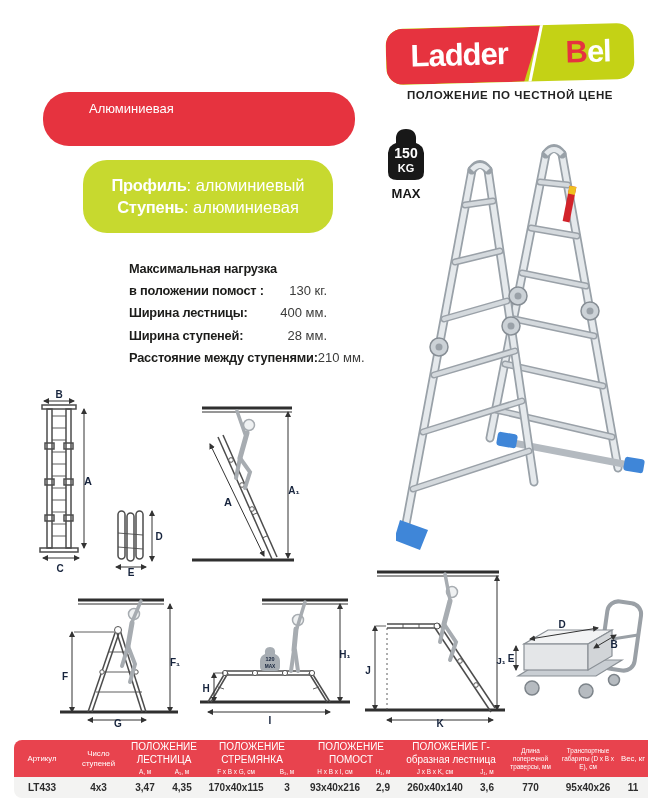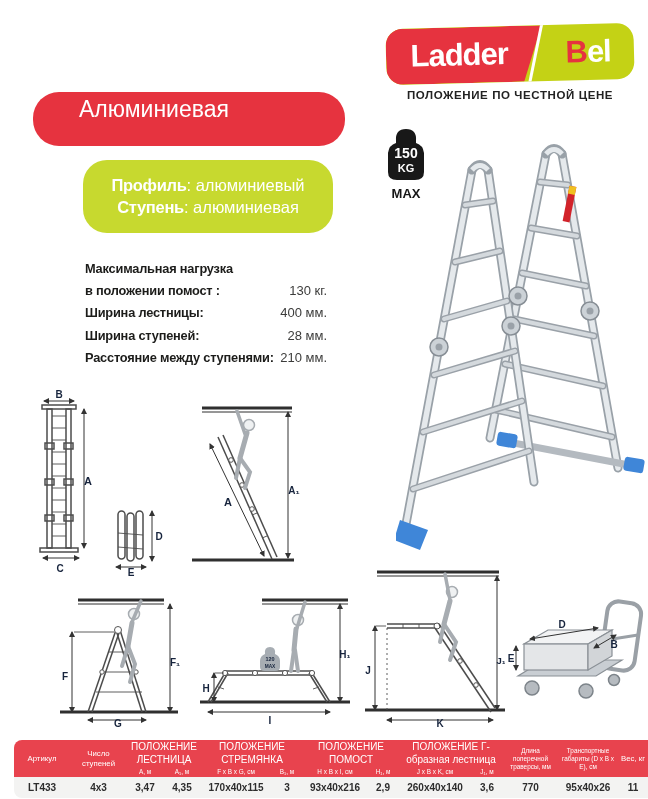--- a/index.html
+++ b/index.html
@@ -14,34 +14,34 @@
     clip-path:polygon(0 0,100% 0,88% 100%,0 100%);display:flex;align-items:center;justify-content:center;}
   .logo-sep{position:absolute;left:59.5%;top:-6px;width:3px;height:70px;background:#fff;transform:rotate(13deg);}
   .logo-left span{color:#fff;font-size:31px;font-weight:bold;letter-spacing:-1px;padding-right:10px;}
   .logo-right{position:absolute;right:0;top:0;bottom:0;width:37%;display:flex;align-items:center;justify-content:center;
     font-size:31px;font-weight:bold;letter-spacing:-1px;}
   .logo-right .b{color:#e6333f;}
   .logo-right .el{color:#fff;}
   .tagline{margin-top:7px;text-align:center;font-size:11.5px;font-weight:bold;letter-spacing:.6px;color:#222;}
 
   
-  .banner-red{left:33px;top:92px;width:312px;height:54px;background:#e6333f;border-radius:26px;
-    color:#fff;font-size:23px;line-height:24px;padding:5px 0 0 46px;box-sizing:border-box;}
+  .banner-red{left:43px;top:92px;width:312px;height:54px;background:#e6333f;border-radius:26px;
+    color:#fff;font-size:13px;line-height:24px;padding:5px 0 0 46px;box-sizing:border-box;}
   .banner-green{left:83px;top:160px;width:250px;height:73px;background:#c7d92f;border-radius:24px;
     color:#fff;font-size:16.5px;display:flex;flex-direction:column;justify-content:center;align-items:center;gap:3px;}
   .banner-green .lbl{font-weight:bold;letter-spacing:-.3px;}
 
   
   .badge150{left:379px;top:126px;width:54px;height:80px;}
   .badge150 text{font-family:"Liberation Sans",sans-serif;font-weight:bold;text-anchor:middle;}
 
   
   .specs{left:85px;top:257px;width:242px;font-size:12.8px;}
   .spec-row{display:flex;height:22.4px;align-items:center;}
-  .spec-row .lab{font-weight:bold;color:#1c1c1a;letter-spacing:-.2px;white-space:nowrap;}
+  .spec-row .lab{font-weight:bold;color:#1c1c1a;letter-spacing:-.2px;white-space:nowrap;margin-left:44px;}
   .spec-row .val{margin-left:auto;color:#3c3c3b;font-size:13px;white-space:nowrap;}
 
   
   .diag text{font-family:"Liberation Sans",sans-serif;font-weight:bold;fill:#17243d;}
   .cf{stroke:#2f2f2f;stroke-width:3;}
   .cf2{stroke:#2f2f2f;stroke-width:1;}
   .ld{stroke:#4c4c4c;stroke-width:1.5;fill:none;}
   .thin{stroke:#4c4c4c;stroke-width:.9;fill:none;}
   .dim{stroke:#333;stroke-width:1;fill:none;}
   .pb{stroke:#a7acb1;fill:none;stroke-linecap:round;}

